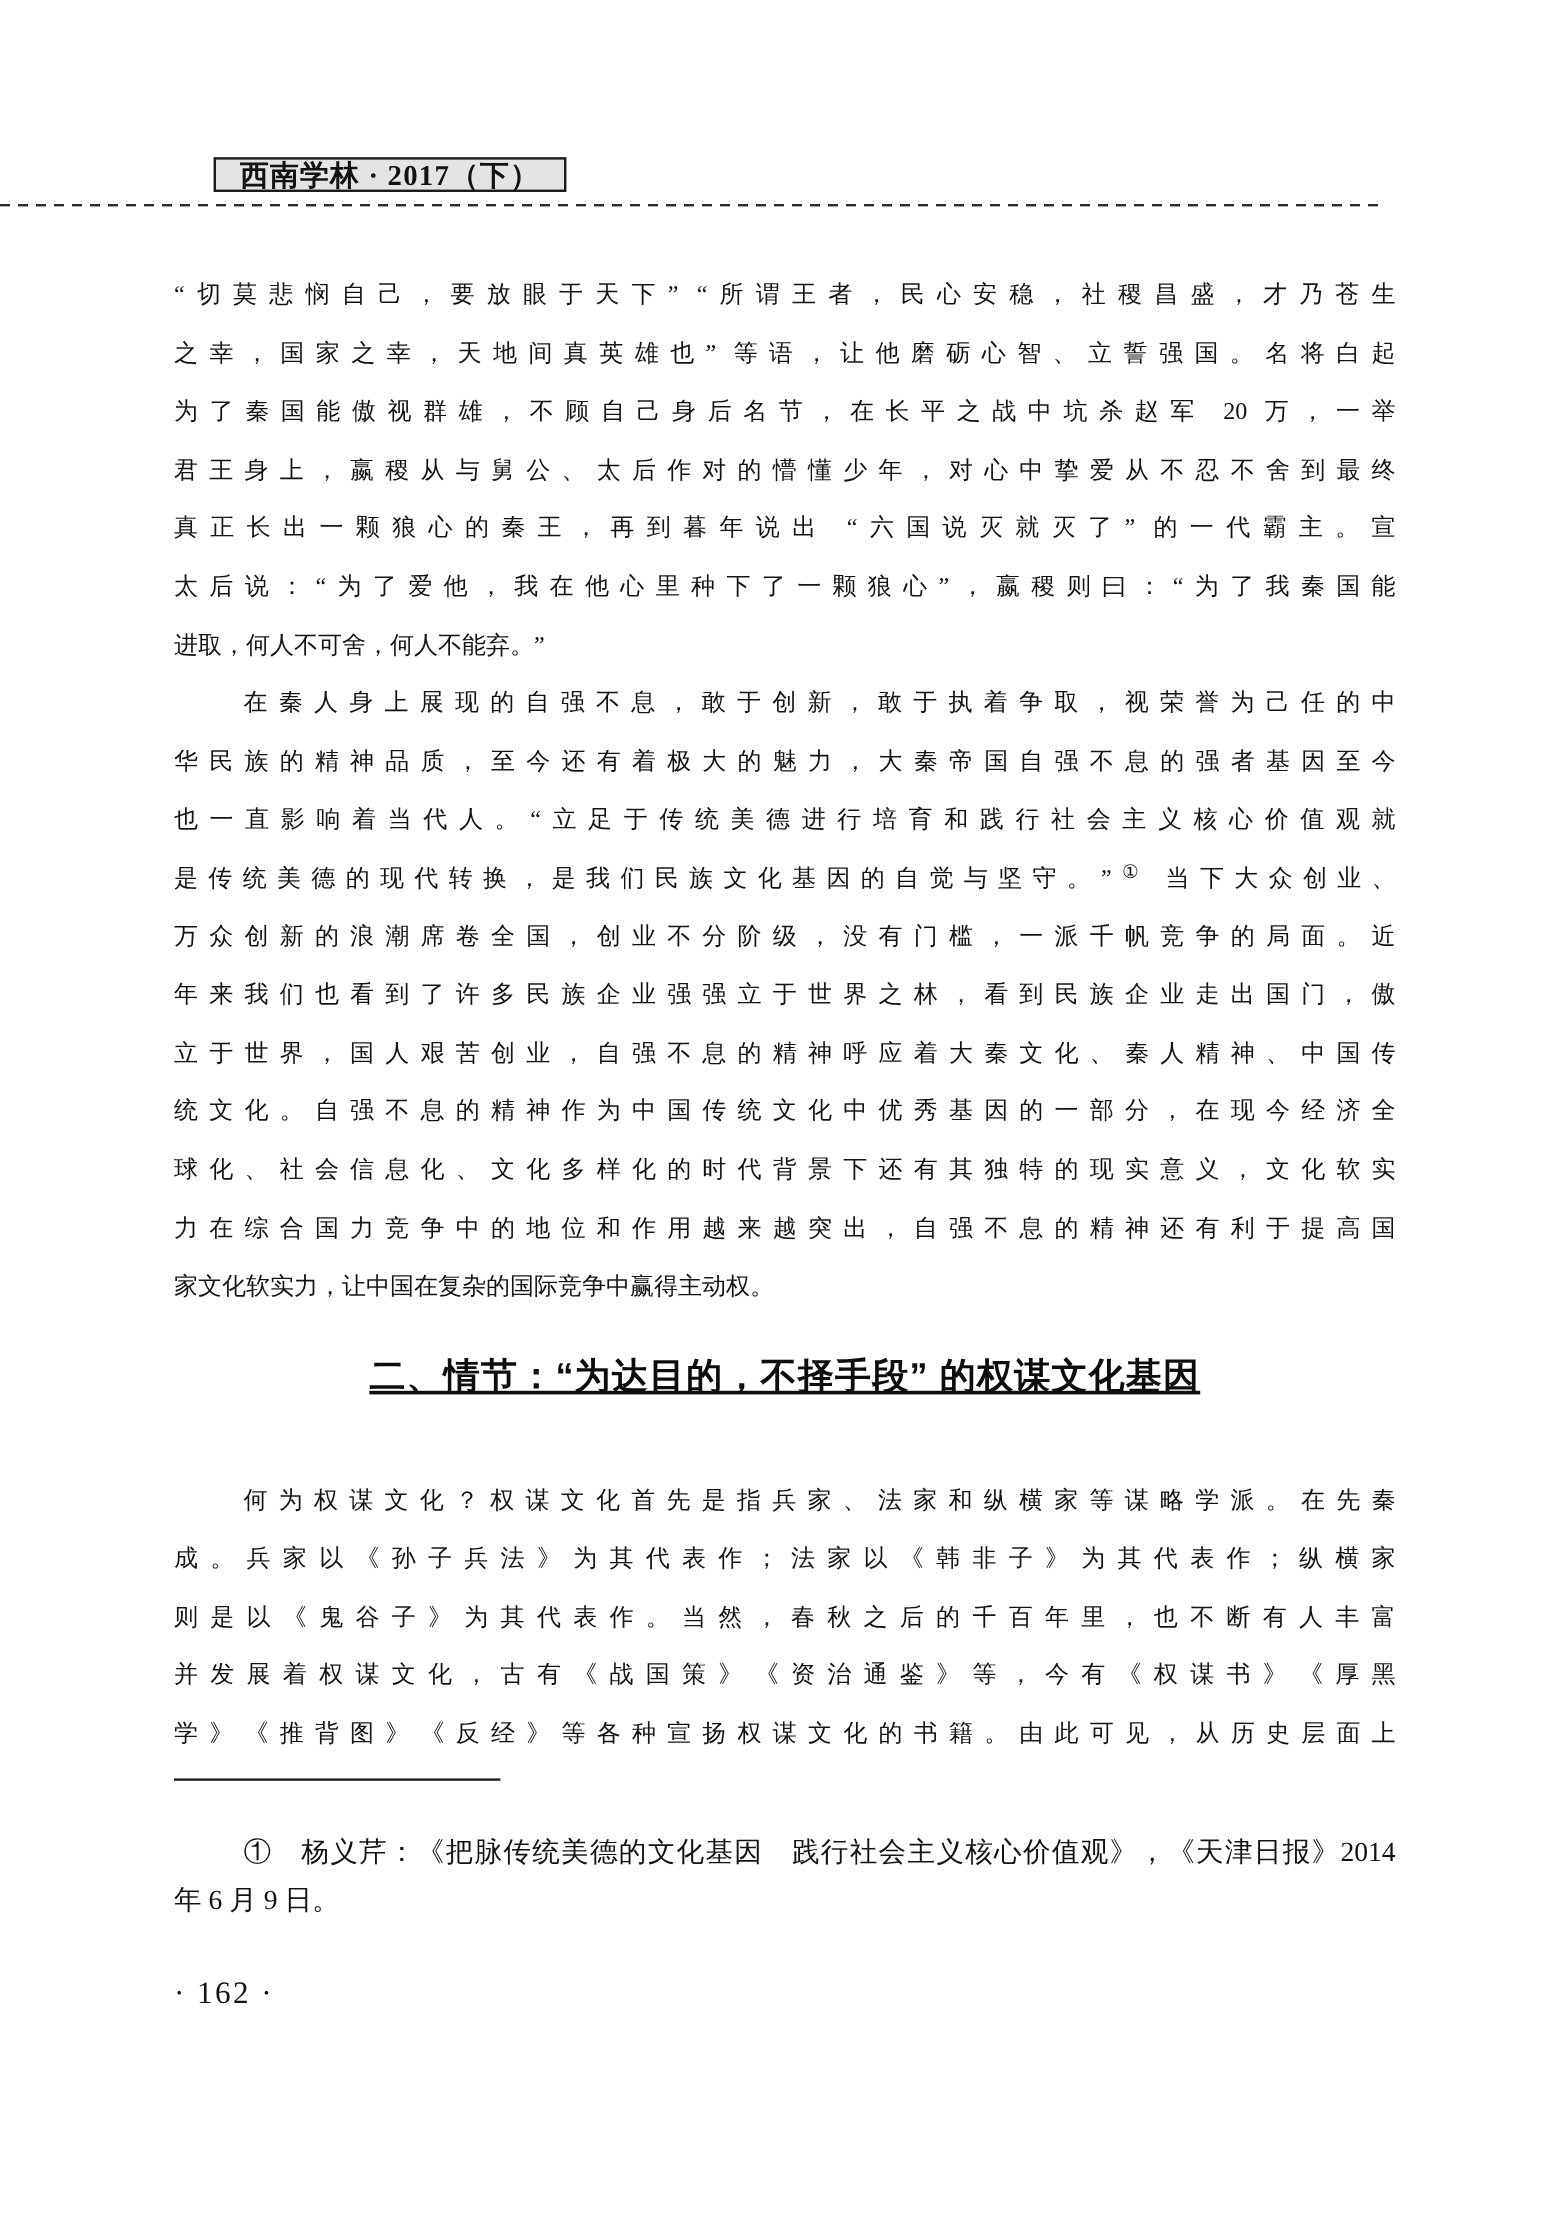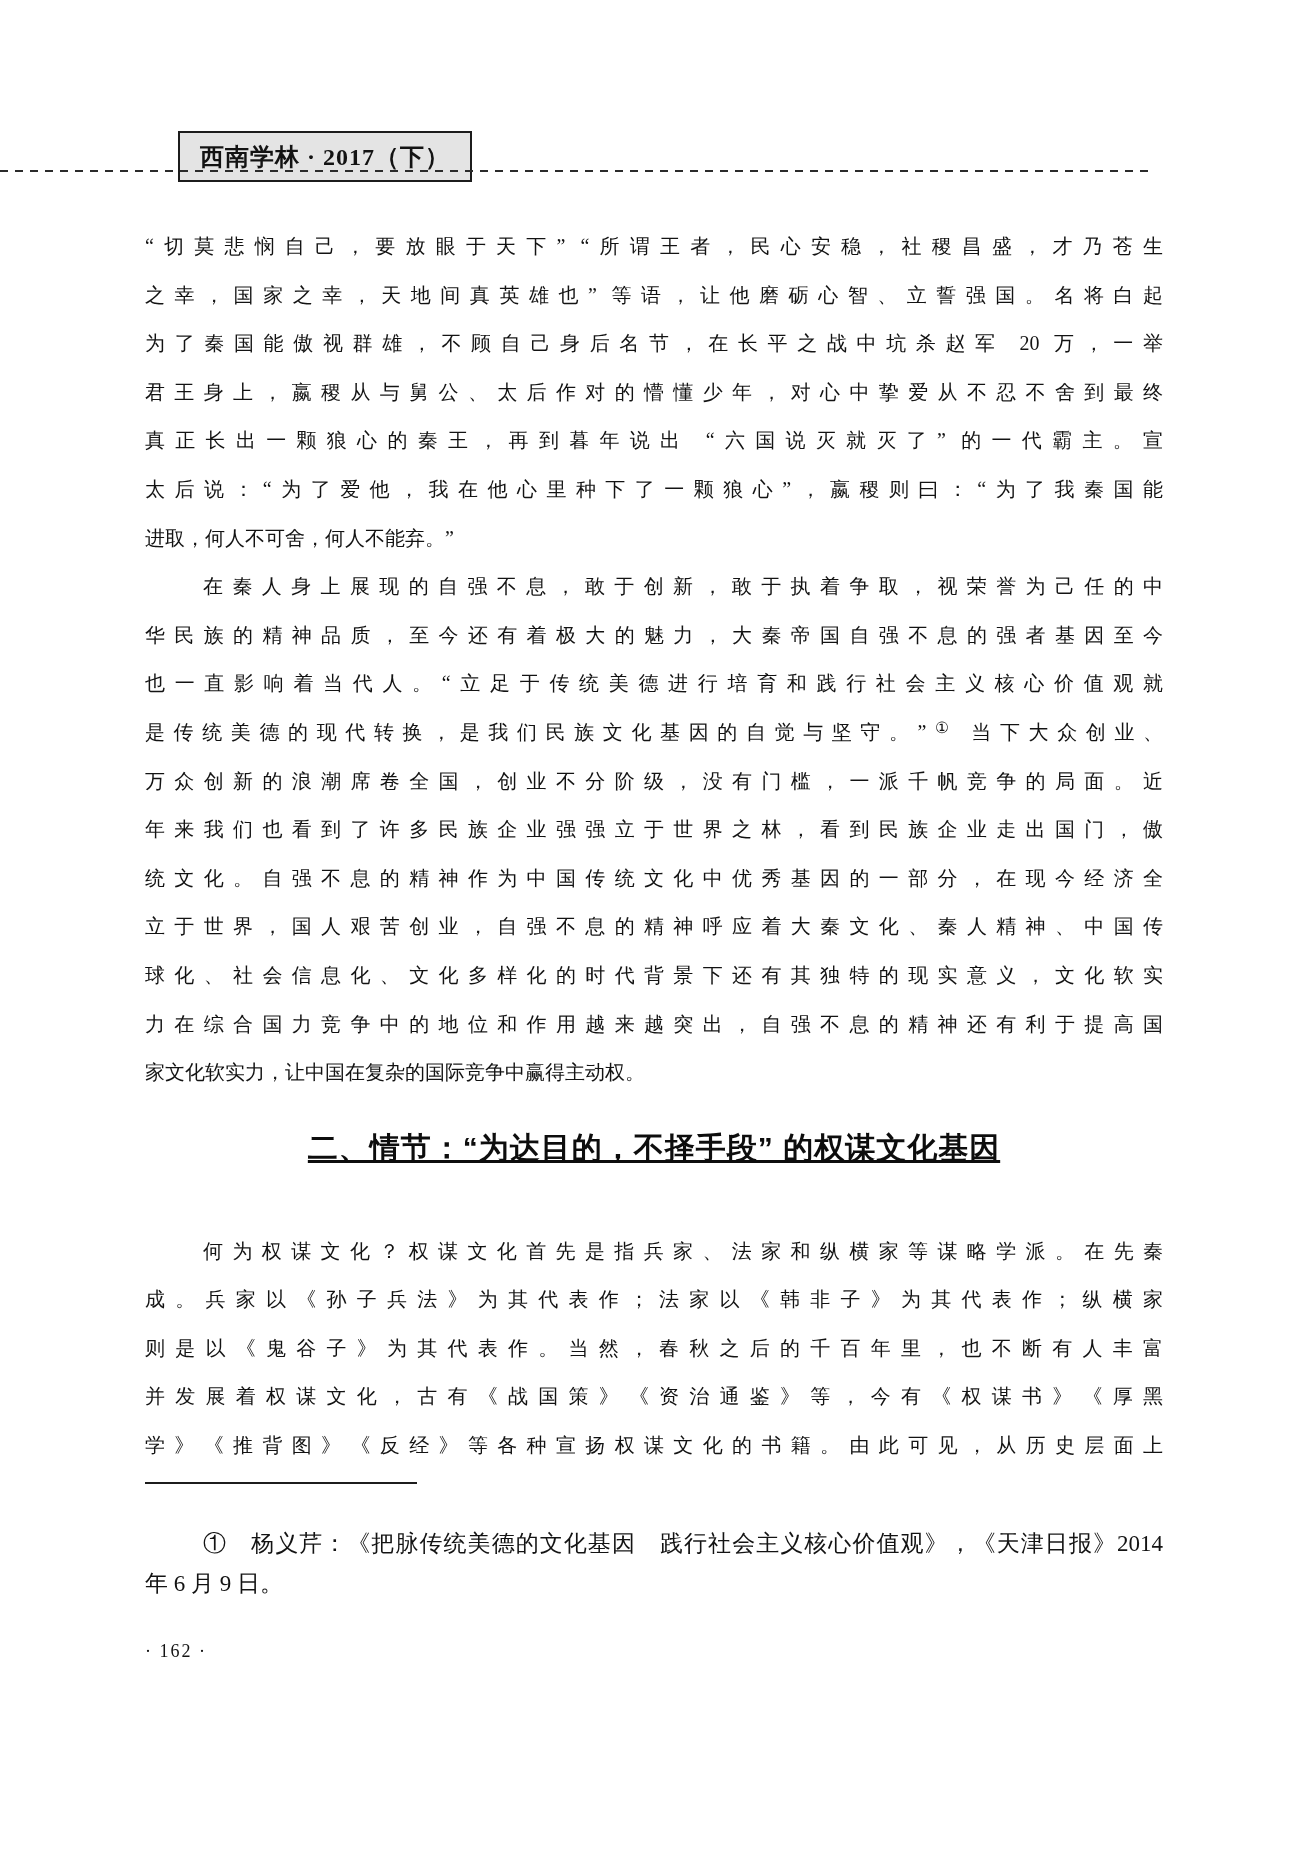--- a/index.html
+++ b/index.html
@@ -3,21 +3,21 @@
 <meta charset="utf-8">
 <style>
   html,body{margin:0;padding:0;}
   body{
     width:1307px;height:1859px;position:relative;background:#ffffff;
     font-family:"Liberation Serif","DejaVu Serif",serif;color:#131313;
     overflow:hidden;
   }
   
   .badge{
-    position:absolute;left:178px;top:131px;width:294px;height:51px;
+    position:absolute;left:178px;top:131px;width:294px;height:29px;
     background:#e4e4e4;border:2px solid #1c1c1c;box-sizing:border-box;
     display:flex;align-items:center;justify-content:center;
     font-weight:bold;font-size:24px;letter-spacing:1px;
   }
   .dashes{
     position:absolute;left:0;top:170px;width:1155px;height:2px;
     background:repeating-linear-gradient(to right,#2b2b2b 0 8px,transparent 8px 15px);
   }
   
   .content{position:absolute;left:145px;top:222px;width:1018px;}
@@ -32,21 +32,21 @@
   .heading{
     margin:26px 0 54px 0;font-family:"Liberation Sans","DejaVu Sans",sans-serif;
     font-weight:bold;font-size:30px;line-height:50px;text-align:center;color:#0d0d0d;
     letter-spacing:1px;
     text-decoration:underline;
   }
   .fn-rule{margin-top:12px;width:272px;height:2px;background:#1c1c1c;}
   .footnote{margin-top:40px;}
   .fn-line{font-size:23px;line-height:40px;white-space:pre-wrap;}
   .fn-line.fn-first{text-indent:58px;text-align:justify;text-align-last:justify;text-justify:inter-character;}
-  .page-num{margin-top:30px;font-size:18px;line-height:34px;letter-spacing:2px;}
+  .page-num{margin-top:40px;font-size:26px;line-height:34px;letter-spacing:2px;}
 </style>
 </head>
 <body>
 
 <div class="badge">
   <span>西南学林 · 2017（下）</span>
 </div>
 <div class="dashes"></div>
 
 <div class="content">
@@ -60,22 +60,22 @@
         <div class="line fill">太后说：“为了爱他，我在他心里种下了一颗狼心”，嬴稷则曰：“为了我秦国能</div>
         <div class="line">进取，何人不可舍，何人不能弃。”</div>
       </div>
       <div class="para">
         <div class="line fill indent">在秦人身上展现的自强不息，敢于创新，敢于执着争取，视荣誉为己任的中</div>
         <div class="line fill">华民族的精神品质，至今还有着极大的魅力，大秦帝国自强不息的强者基因至今</div>
         <div class="line fill">也一直影响着当代人。“立足于传统美德进行培育和践行社会主义核心价值观就</div>
         <div class="line fill">是传统美德的现代转换，是我们民族文化基因的自觉与坚守。”<sup>①</sup> 当下大众创业、</div>
         <div class="line fill">万众创新的浪潮席卷全国，创业不分阶级，没有门槛，一派千帆竞争的局面。近</div>
         <div class="line fill">年来我们也看到了许多民族企业强强立于世界之林，看到民族企业走出国门，傲</div>
+        <div class="line fill">立于世界，国人艰苦创业，自强不息的精神呼应着大秦文化、秦人精神、中国传</div>
         <div class="line fill">统文化。自强不息的精神作为中国传统文化中优秀基因的一部分，在现今经济全</div>
-        <div class="line fill">立于世界，国人艰苦创业，自强不息的精神呼应着大秦文化、秦人精神、中国传</div>
         <div class="line fill">球化、社会信息化、文化多样化的时代背景下还有其独特的现实意义，文化软实</div>
         <div class="line fill">力在综合国力竞争中的地位和作用越来越突出，自强不息的精神还有利于提高国</div>
         <div class="line">家文化软实力，让中国在复杂的国际竞争中赢得主动权。</div>
       </div>
     </div>
   <h2 class="heading">二、情节：“为达目的，不择手段” 的权谋文化基因</h2>
   <div id="mount-after">
       <div class="para">
         <div class="line fill indent">何为权谋文化？权谋文化首先是指兵家、法家和纵横家等谋略学派。在先秦</div>
         <div class="line fill">成。兵家以《孙子兵法》为其代表作；法家以《韩非子》为其代表作；纵横家</div>

